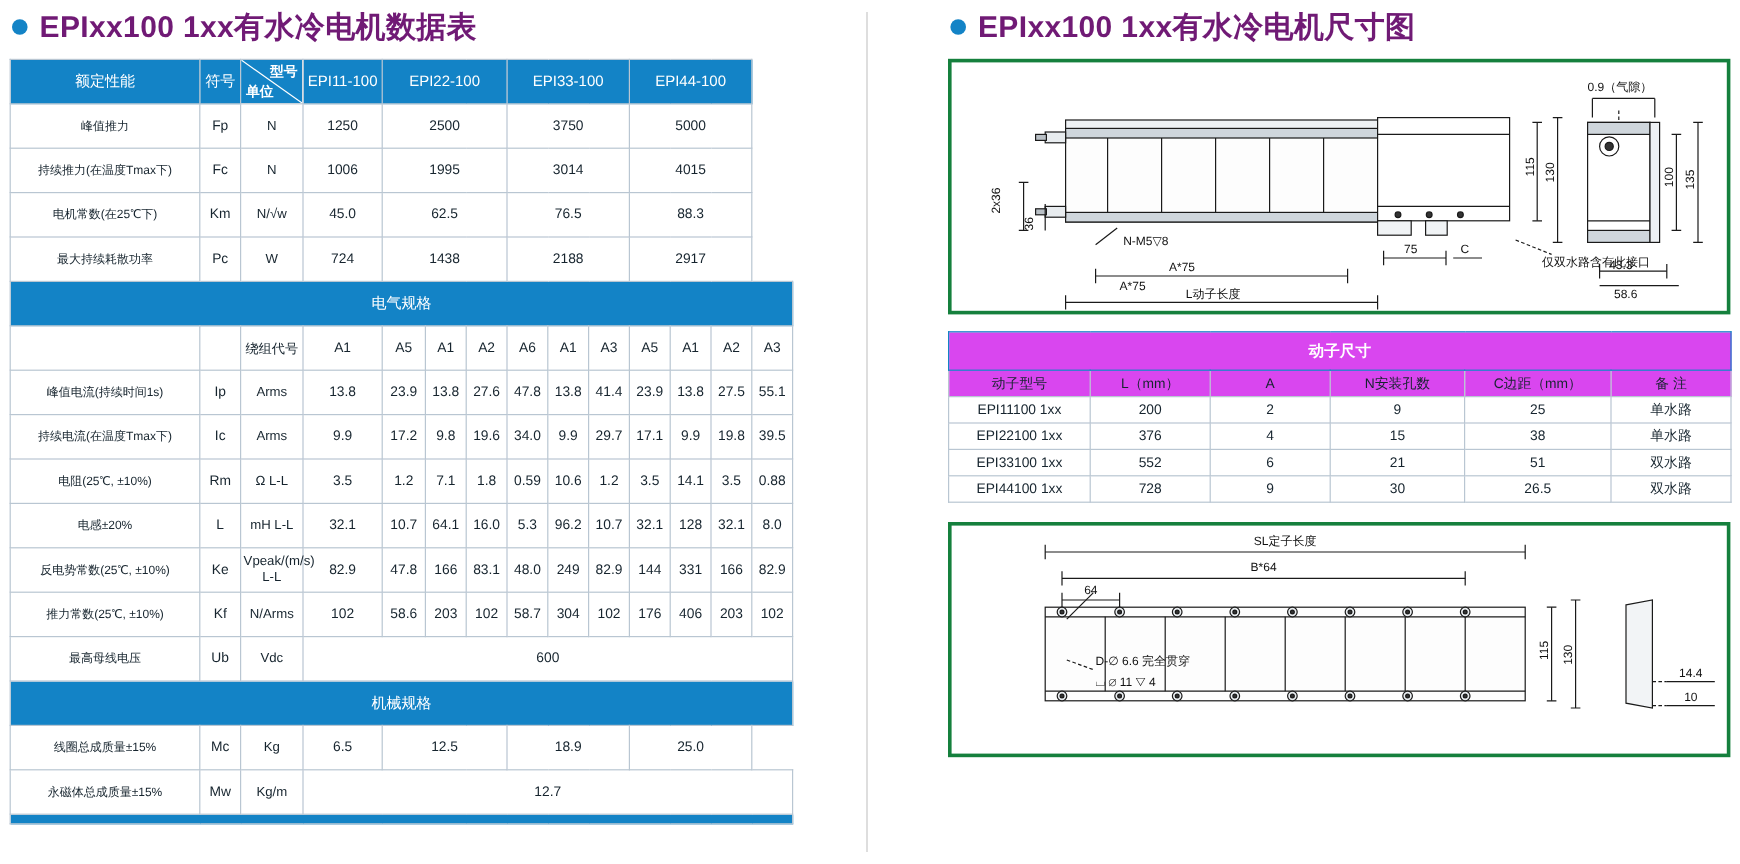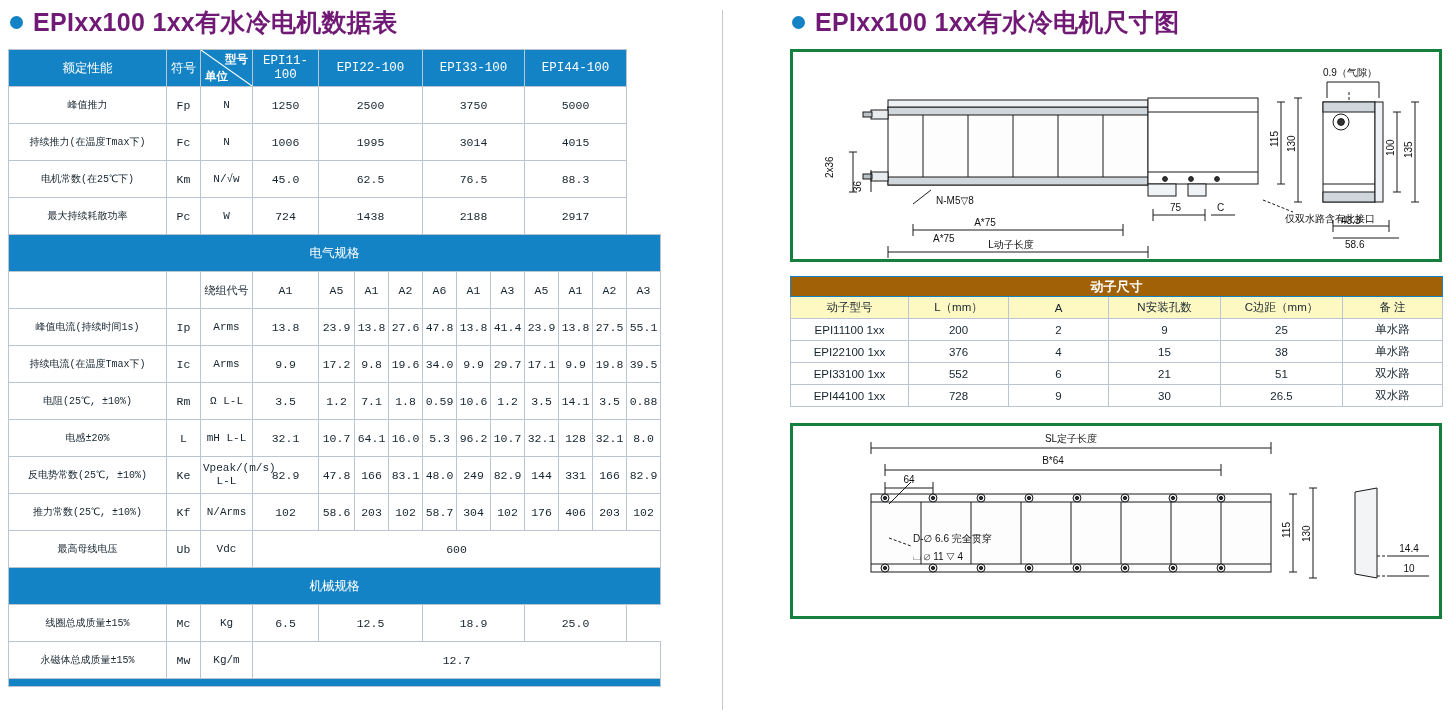--- a/index.html
+++ b/index.html
@@ -26,21 +26,20 @@
 
   
   .left { position:absolute; left:8px; top:6px; width:654px; }
   .left .section-title { margin:0 0 10px 2px; }
 
   table.spec {
     border-collapse:collapse;
     width:587px;
     table-layout:fixed;
     font-size:11.5px;
-    font-family:Liberation Mono, monospace;
   }
   table.spec td, table.spec th {
     border:1px solid #b9c6d2;
     text-align:center;
     vertical-align:middle;
     padding:0 2px;
     height:37px;
     color:#16242e;
     background:#ffffff;
     font-weight:normal;
@@ -103,25 +102,25 @@
   table.dim {
     border-collapse:collapse; width:652px; table-layout:fixed;
     font-size:11.5px; margin-top:14px;
   }
   table.dim td, table.dim th {
     border:1px solid #b9c6d2; text-align:center; height:22px;
     font-weight:normal; color:#16242e; background:#fff;
     padding:0 2px;
   }
   table.dim tr.title td {
-    background:#a16207; color:#fff; font-weight:bold;
-    border-color:#1383c6; height:20px; font-size:13px;
+    background:#d946ef; color:#fff; font-weight:bold;
+    border-color:#1383c6; height:32px; font-size:13px;
   }
   table.dim tr.head td {
-    background:#fef9c3; font-size:11.5px;
+    background:#d946ef; font-size:11.5px;
   }
 
   svg { display:block; }
   .dimtext { font-family:"Liberation Sans", sans-serif; font-size:10px; fill:#111; }
   .lbl { font-family:"Liberation Sans", sans-serif; font-size:11px; fill:#111; }
 </style>
 </head>
 <body>
 
 <div class="page">

